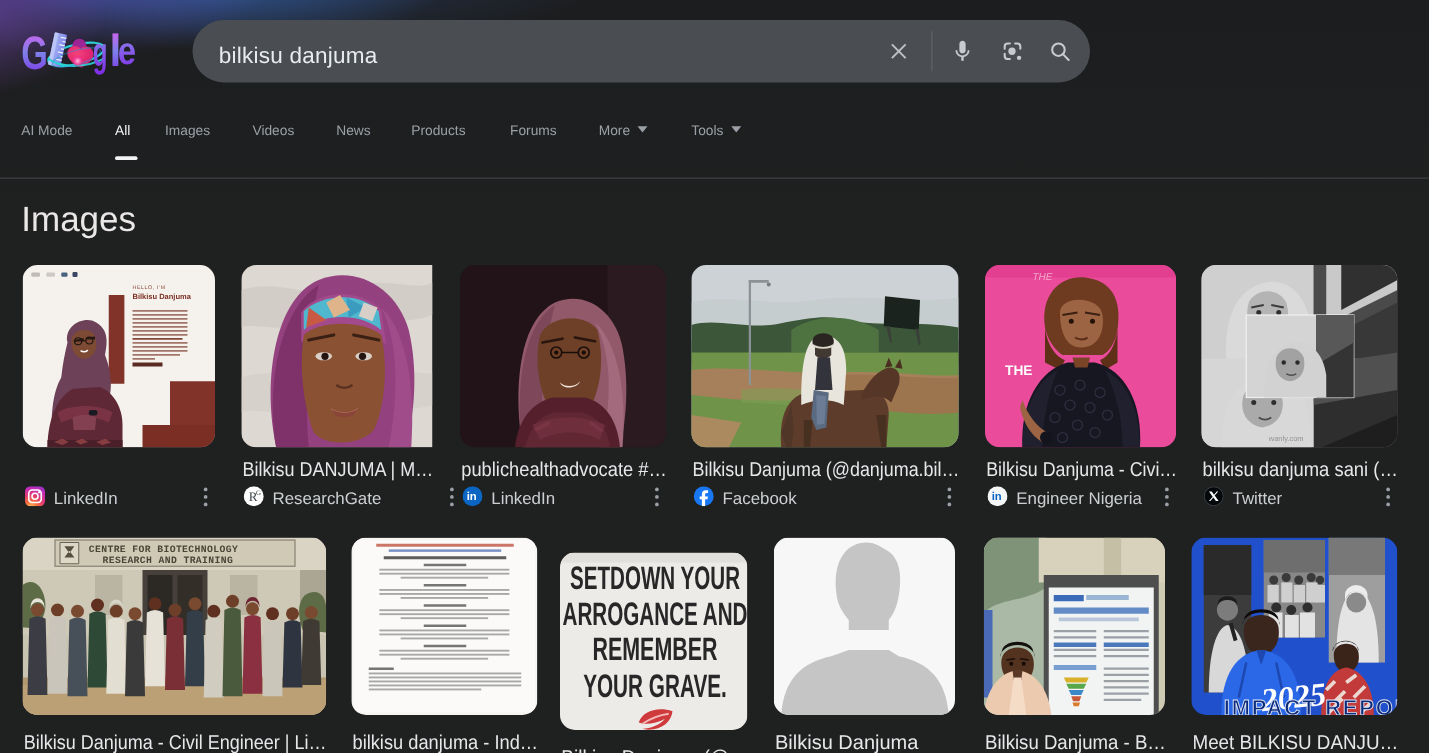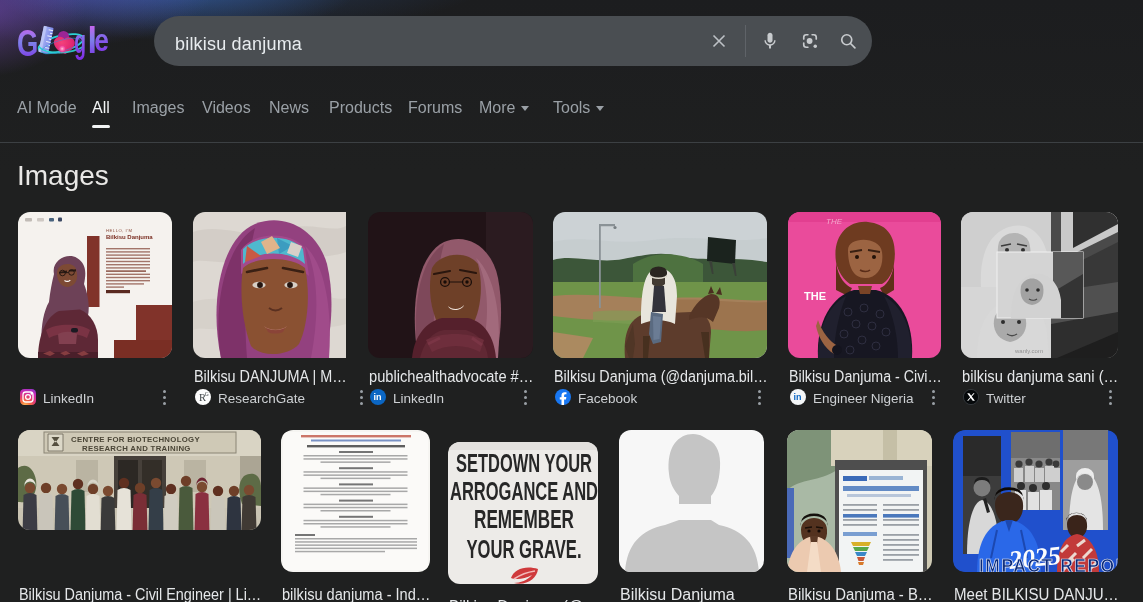--- a/index.html
+++ b/index.html
@@ -14,21 +14,21 @@
       radial-gradient(ellipse 260px 80px at 175px -16px, rgba(60,116,210,.56), rgba(60,116,210,0) 71%),
       radial-gradient(ellipse 340px 88px at 245px -32px, rgba(60,116,210,.3), rgba(60,116,210,0) 76%),
       linear-gradient(#1c1d1f, #1f2020);
   }
   
   #pill { position:absolute; left:154px; top:16px; width:718px; height:50px;
     background:#4a4e52; border-radius:25px; }
   #query { position:absolute; left:21px; top:18px; font-size:18px; color:#e8ecef; letter-spacing:.2px;}
   .sep { position:absolute; left:591px; top:9px; width:1px; height:32px; background:#5f6368; }
   
-  .tab { position:absolute; top:99px; font-size:16px; color:#9aa0a6; white-space:nowrap; }
+  .tab { position:absolute; top:99px; font-size:11px; color:#9aa0a6; white-space:nowrap; }
   .tab.active { color:#f1f3f4; }
   #underline { position:absolute; left:92px; top:125px; width:17.5px; height:3px;
     background:#f1f3f4; border-radius:2px; }
   .caret { display:inline-block; width:0; height:0; border-left:4px solid transparent;
     border-right:4px solid transparent; border-top:5px solid #9aa0a6; margin-left:6px; vertical-align:2px;}
   #tabline { position:absolute; left:0; top:142px; width:1143px; height:1px; background:#3c4043; }
   h1 { position:absolute; left:17px; top:160px; font-size:28px; font-weight:400; color:#e9e8e6; }
   
   .tile { position:absolute; }
   .timg { border-radius:12px; overflow:hidden; width:100%; }
@@ -444,21 +444,21 @@
       <span class="sname">Twitter</span>
       <span class="dots">
         <i></i>
         <i></i>
         <i></i>
       </span>
     </div>
 </div>
 
 <div class="tile" style="left:18px; top:430px; width:243px;">
-  <div class="timg" style="height:100px;">
+  <div class="timg" style="height:142px;font-family:Liberation Mono, monospace;">
       <svg width="243" height="142" viewBox="0 0 243 142">
 <rect width="243" height="142" fill="#c9c3b2"></rect>
 <rect x="0" y="0" width="243" height="26" fill="#d9d4c4"></rect>
 <rect x="26" y="2" width="192" height="21" fill="#cfc9b6" stroke="#8a8474" stroke-width="1"></rect>
 <path d="M30 4 l15 0 l0 17 l-15 0 Z" fill="#dcd8c8" stroke="#6a6456" stroke-width=".8"></path>
 <path d="M33.5 7 l8 0 l-4 5.5 Z M33.5 16 l8 0 l-4 -5.5 Z" fill="#555040"></path>
 <text x="53" y="11.5" font-size="7.8" fill="#4a4536" font-weight="bold" letter-spacing=".3">CENTRE FOR BIOTECHNOLOGY</text>
 <text x="64" y="20.5" font-size="7.8" fill="#4a4536" font-weight="bold" letter-spacing=".3">RESEARCH AND TRAINING</text>
 <rect x="0" y="26" width="243" height="52" fill="#cec8b6"></rect>
 <rect x="96" y="26" width="52" height="52" fill="#46403a"></rect>

